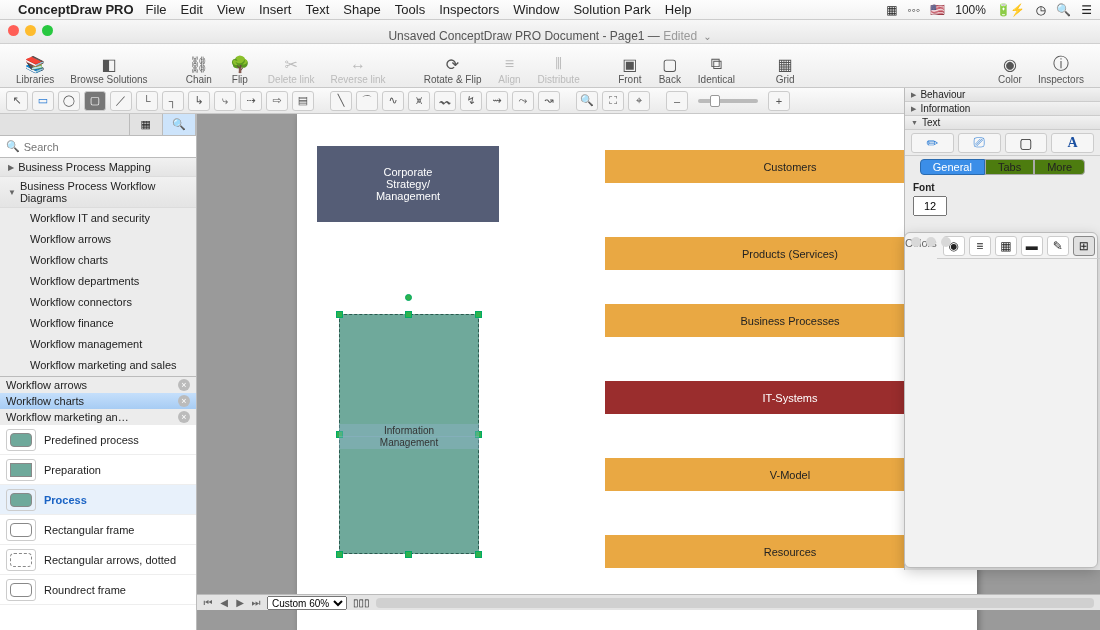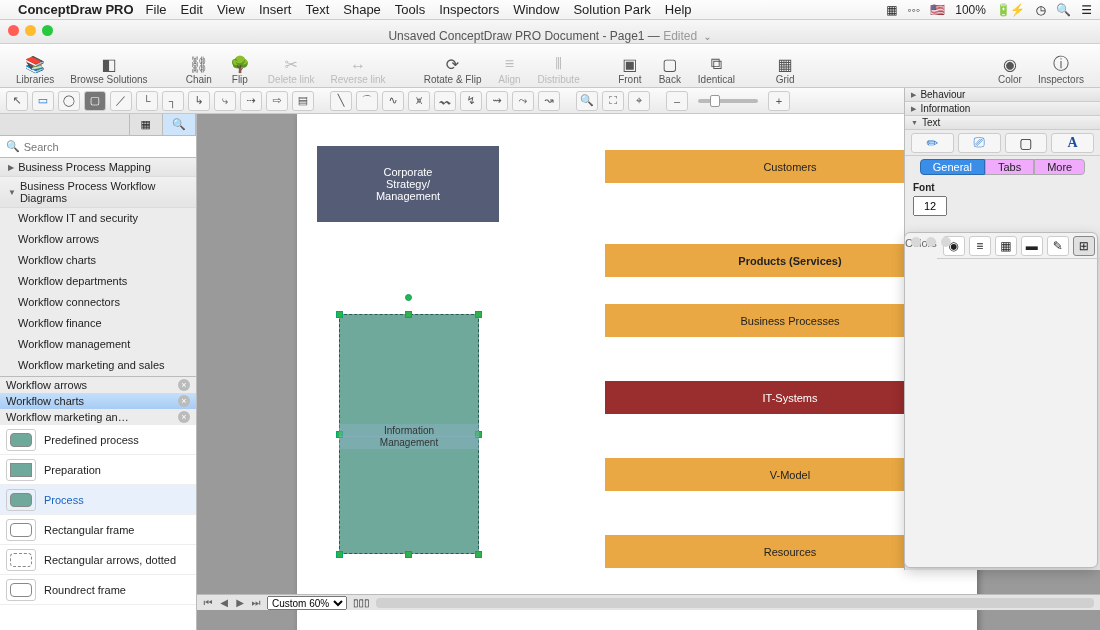--- a/index.html
+++ b/index.html
@@ -38,51 +38,51 @@
 .main { display: flex; height: 516px; }
 
 
 .leftpanel { width: 197px; background: #ececec; border-right: 1px solid #bbb; display: flex; flex-direction: column; }
 .lptabs { height: 22px; display: flex; border-bottom: 1px solid #bbb; background: #e2e2e2; }
 .lptab { flex: 1; display: flex; align-items: center; justify-content: center; font-size: 11px; border-right: 1px solid #bbb; }
 .lpsearch { height: 22px; display: flex; align-items: center; padding: 0 6px; border-bottom: 1px solid #bbb; background: #fff; }
 .lpsearch input { border: none; outline: none; flex: 1; font-size: 11px; background: transparent; }
 .lptree { font-size: 11px; }
 .lptree .node { padding: 3px 8px; border-bottom: 1px solid #dcdcdc; display: flex; align-items: center; background: linear-gradient(#f1f1f1,#e4e4e4); }
-.lptree .node.leaf { padding-left: 18px; background: #ececec; border: none; line-height: 15px; }
+.lptree .node.leaf { padding-left: 30px; background: #ececec; border: none; line-height: 15px; }
 .lptree .tri { font-size: 8px; margin-right: 4px; color: #666; }
 .lpopen { border-top: 1px solid #bbb; }
 .lpopen .row { display: flex; align-items: center; height: 16px; padding: 0 6px; font-size: 11px; background: #ececec; }
 .lpopen .row.sel { background: linear-gradient(#c5dffb, #a7ccf3); }
 .lpopen .row .x { margin-left: auto; width: 12px; height: 12px; border-radius: 6px; background: #bbb; color: #fff; font-size: 9px; text-align: center; line-height: 12px; }
 .shapes { flex: 1; overflow: auto; background: #fff; }
 .shaperow { display: flex; align-items: center; height: 30px; padding: 0 6px; border-bottom: 1px solid #eee; font-size: 11px; }
 .shaperow .th { width: 30px; height: 22px; margin-right: 8px; border: 1px solid #ccc; border-radius: 3px; display: flex; align-items: center; justify-content: center; }
 .shaperow.sel { background: #e8f1fb; }
-.shaperow.sel .lbl { color: #1a63c4; }
+.shaperow.sel .lbl { color: #1a63c4; font-weight: bold; }
 
 
 .canvaswrap { flex: 1; background: #9a9a9a; position: relative; overflow: hidden; }
 .paper { position: absolute; left: 100px; top: 0; width: 680px; height: 610px; background: #fff; box-shadow: 2px 2px 6px rgba(0,0,0,0.3); }
 .box { position: absolute; display: flex; align-items: center; justify-content: center; text-align: center; font-size: 11px; }
 .box.dark { background: #555d76; color: #fff; }
 .box.orange { background: #e9a843; color: #222; }
 .box.red { background: #9a2d2d; color: #fff; }
 .box.teal { background: #6fa99b; border: 1px dashed #2a5a4f; color: #333; }
 .handle { position: absolute; width: 7px; height: 7px; background: #2fb24c; border: 1px solid #0a6; }
 .textlabel { position: absolute; font-size: 10px; color: #333; text-align: center; background: rgba(150,180,210,0.35); width: 140px; padding: 1px 0; }
 
 
 .rightpanel { position: absolute; right: 0; top: 88px; width: 196px; background: #ececec; border-left: 1px solid #bbb; height: 482px; display: flex; flex-direction: column; }
 .isect { height: 14px; display: flex; align-items: center; padding: 0 6px; font-size: 10px; background: linear-gradient(#f2f2f2,#e2e2e2); border-bottom: 1px solid #ccc; }
 .isect .tri { font-size: 7px; margin-right: 4px; color: #666; }
 .itabs { height: 26px; display: flex; align-items: center; padding: 0 6px; gap: 4px; border-bottom: 1px solid #ccc; }
 .itabbtn { flex: 1; height: 20px; display: flex; align-items: center; justify-content: center; font-size: 14px; border: 1px solid #ccc; border-radius: 3px; background: #f6f6f6; }
 .segrow { height: 22px; display: flex; align-items: center; justify-content: center; padding: 4px 20px; gap: 0; }
-.segbtn { height: 16px; padding: 0 12px; font-size: 11px; border: 1px solid #aaa; background: #f0abfc; display: flex; align-items: center; }
+.segbtn { height: 16px; padding: 0 12px; font-size: 11px; border: 1px solid #aaa; background: #4d7c0f; display: flex; align-items: center; }
 .segbtn.sel { background: #3b8ee8; color: #fff; border-color: #2a6bb0; }
 .fontrow { padding: 4px 8px; }
 .fontrow .lbl { font-size: 10px; font-weight: 600; margin-bottom: 3px; }
 .fontrow .ctrls { display: flex; gap: 4px; }
 .fontrow select { flex: 1; font-size: 11px; height: 20px; }
 .fontrow input { width: 34px; font-size: 11px; height: 20px; text-align: center; }
 
 
 .colorspanel { position: absolute; right: 2px; top: 232px; width: 194px; height: 336px; background: #f2f2f2; border: 1px solid #bbb; border-radius: 6px; box-shadow: 0 4px 14px rgba(0,0,0,0.2); display: flex; flex-direction: row; }
 .colorspanel .cphdr { height: 20px; display: flex; align-items: center; justify-content: center; font-size: 11px; color: #666; position: relative; }
@@ -343,21 +343,21 @@
       <div class="handle" style="left:178px;top:317px"></div>
       <div class="handle" style="left:39px;top:437px"></div>
       <div class="handle" style="left:108px;top:437px"></div>
       <div class="handle" style="left:178px;top:437px"></div>
       <div class="handle" style="left:108px;top:180px;border-radius:50%"></div>
       <div class="textlabel" style="left:42px;top:310px">Information</div>
       <div class="textlabel" style="left:42px;top:322px">Management</div>
 
       <div id="rows">
           <div class="box orange" style="left: 308px; top: 36px; width: 370px; height: 33px;">Customers</div>
-          <div class="box orange" style="left: 308px; top: 130px; width: 370px; height: 33px; font-weight: bold;">Products (Services)</div>
+          <div class="box orange" style="left: 308px; top: 123px; width: 370px; height: 33px;">Products (Services)</div>
           <div class="box orange" style="left: 308px; top: 190px; width: 370px; height: 33px;">Business Processes</div>
           <div class="box red" style="left: 308px; top: 267px; width: 370px; height: 33px;">IT-Systems</div>
           <div class="box orange" style="left: 308px; top: 344px; width: 370px; height: 33px;">V-Model</div>
           <div class="box orange" style="left: 308px; top: 421px; width: 370px; height: 33px;">Resources</div>
         </div>
     </div>
   </div>
 </div>
 
 <div class="rightpanel">

